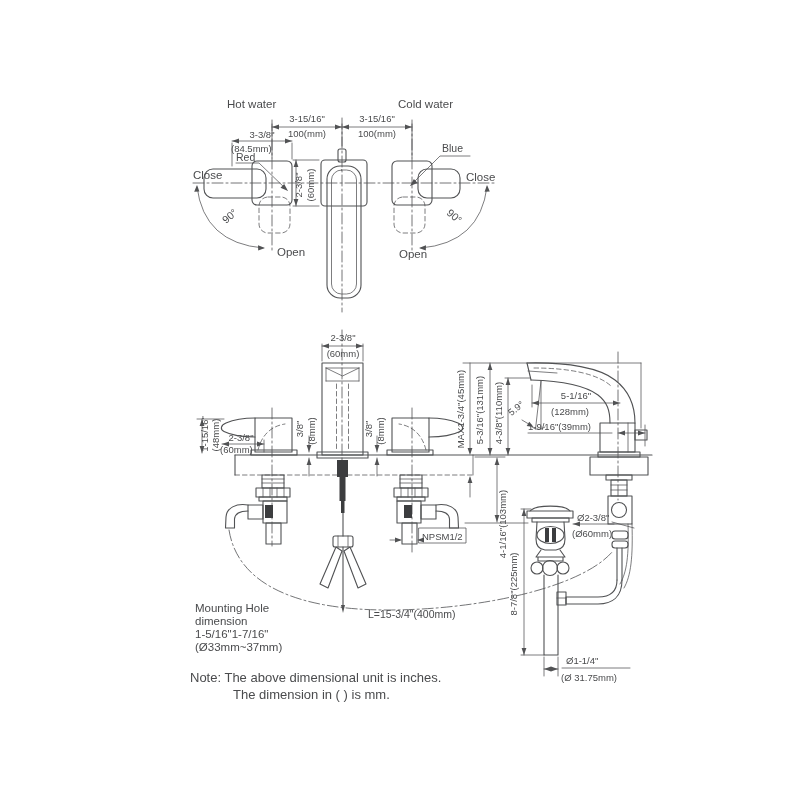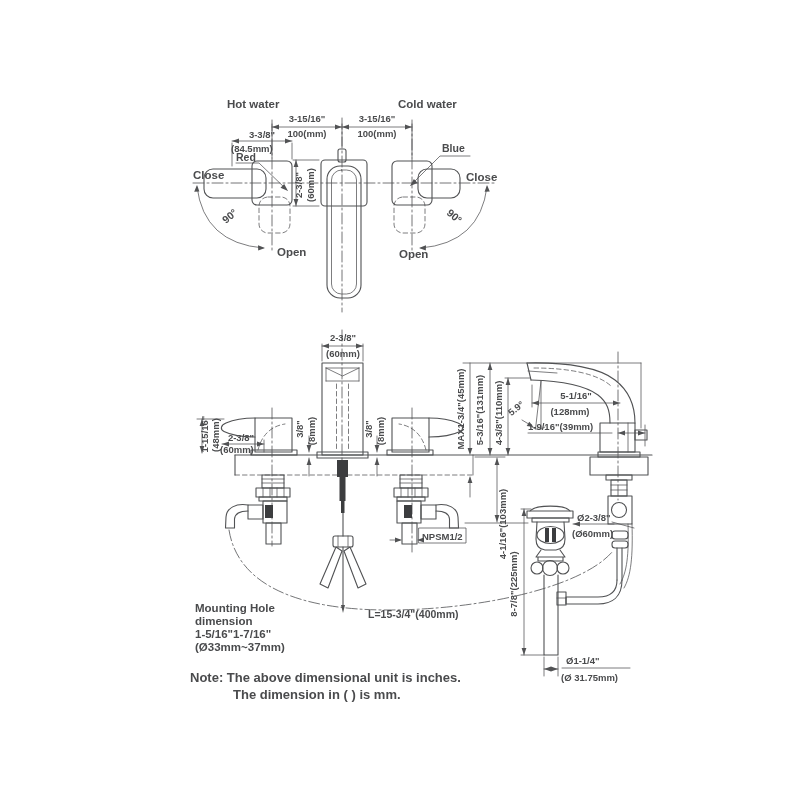--- a/index.html
+++ b/index.html
@@ -1,17 +1,17 @@
 <!DOCTYPE html>
 <html style="--ln: #515254; --tx: #4a4b4d; --dk: #3c3d3f; --bg: #ffffff;"><head>
 <meta charset="utf-8">
 <style>
   :root{ --ln:#515254; --tx:#4a4b4d; --bg:#ffffff; --dk:#3c3d3f; }
   html,body{margin:0;padding:0;background:var(--bg);}
-  .stage{position:relative;width:800px;height:800px;background:var(--bg);overflow:hidden;font-weight:bold;}
+  .stage{position:relative;width:800px;height:800px;background:var(--bg);overflow:hidden;}
   svg{position:absolute;left:0;top:0;}
   .ln{fill:none;stroke:var(--ln);stroke-width:1.1;stroke-linecap:round;stroke-linejoin:round;}
   .tn{fill:none;stroke:var(--ln);stroke-width:0.75;stroke-linecap:round;stroke-linejoin:round;}
   .dsh{stroke-dasharray:4.5 3;}
   .cl{stroke-dasharray:11 3 2 3;stroke-width:0.8;}
   .ar{fill:var(--ln);stroke:none;}
   .fl{fill:var(--dk);stroke:none;}
   text{fill:var(--tx);font-family:"Liberation Sans",sans-serif;}
   .t9{font-size:9.5px;}
   .t10{font-size:10.5px;}

